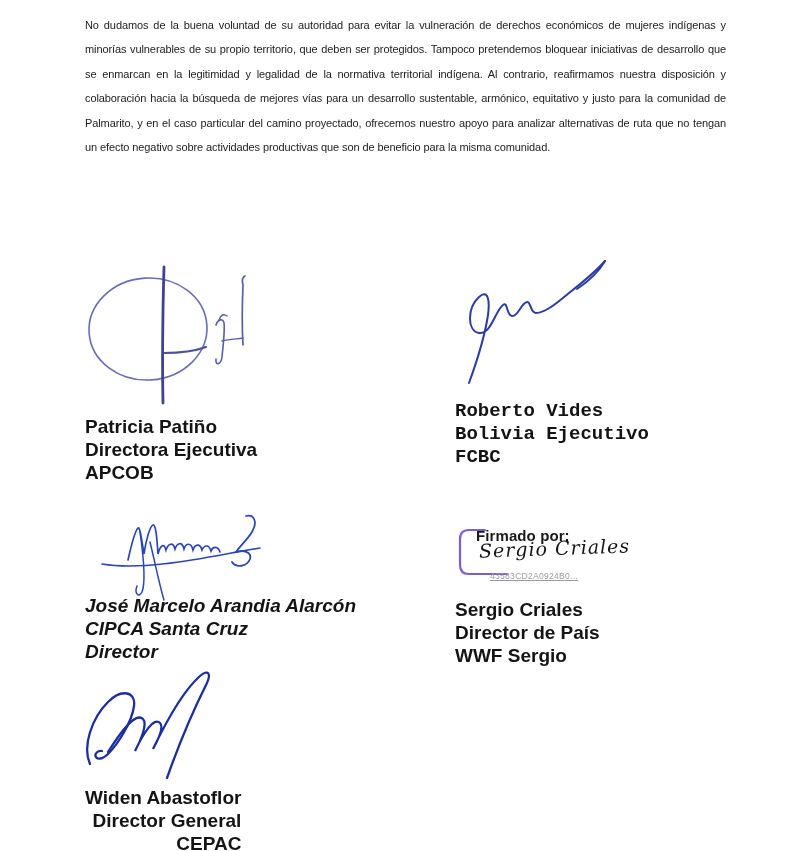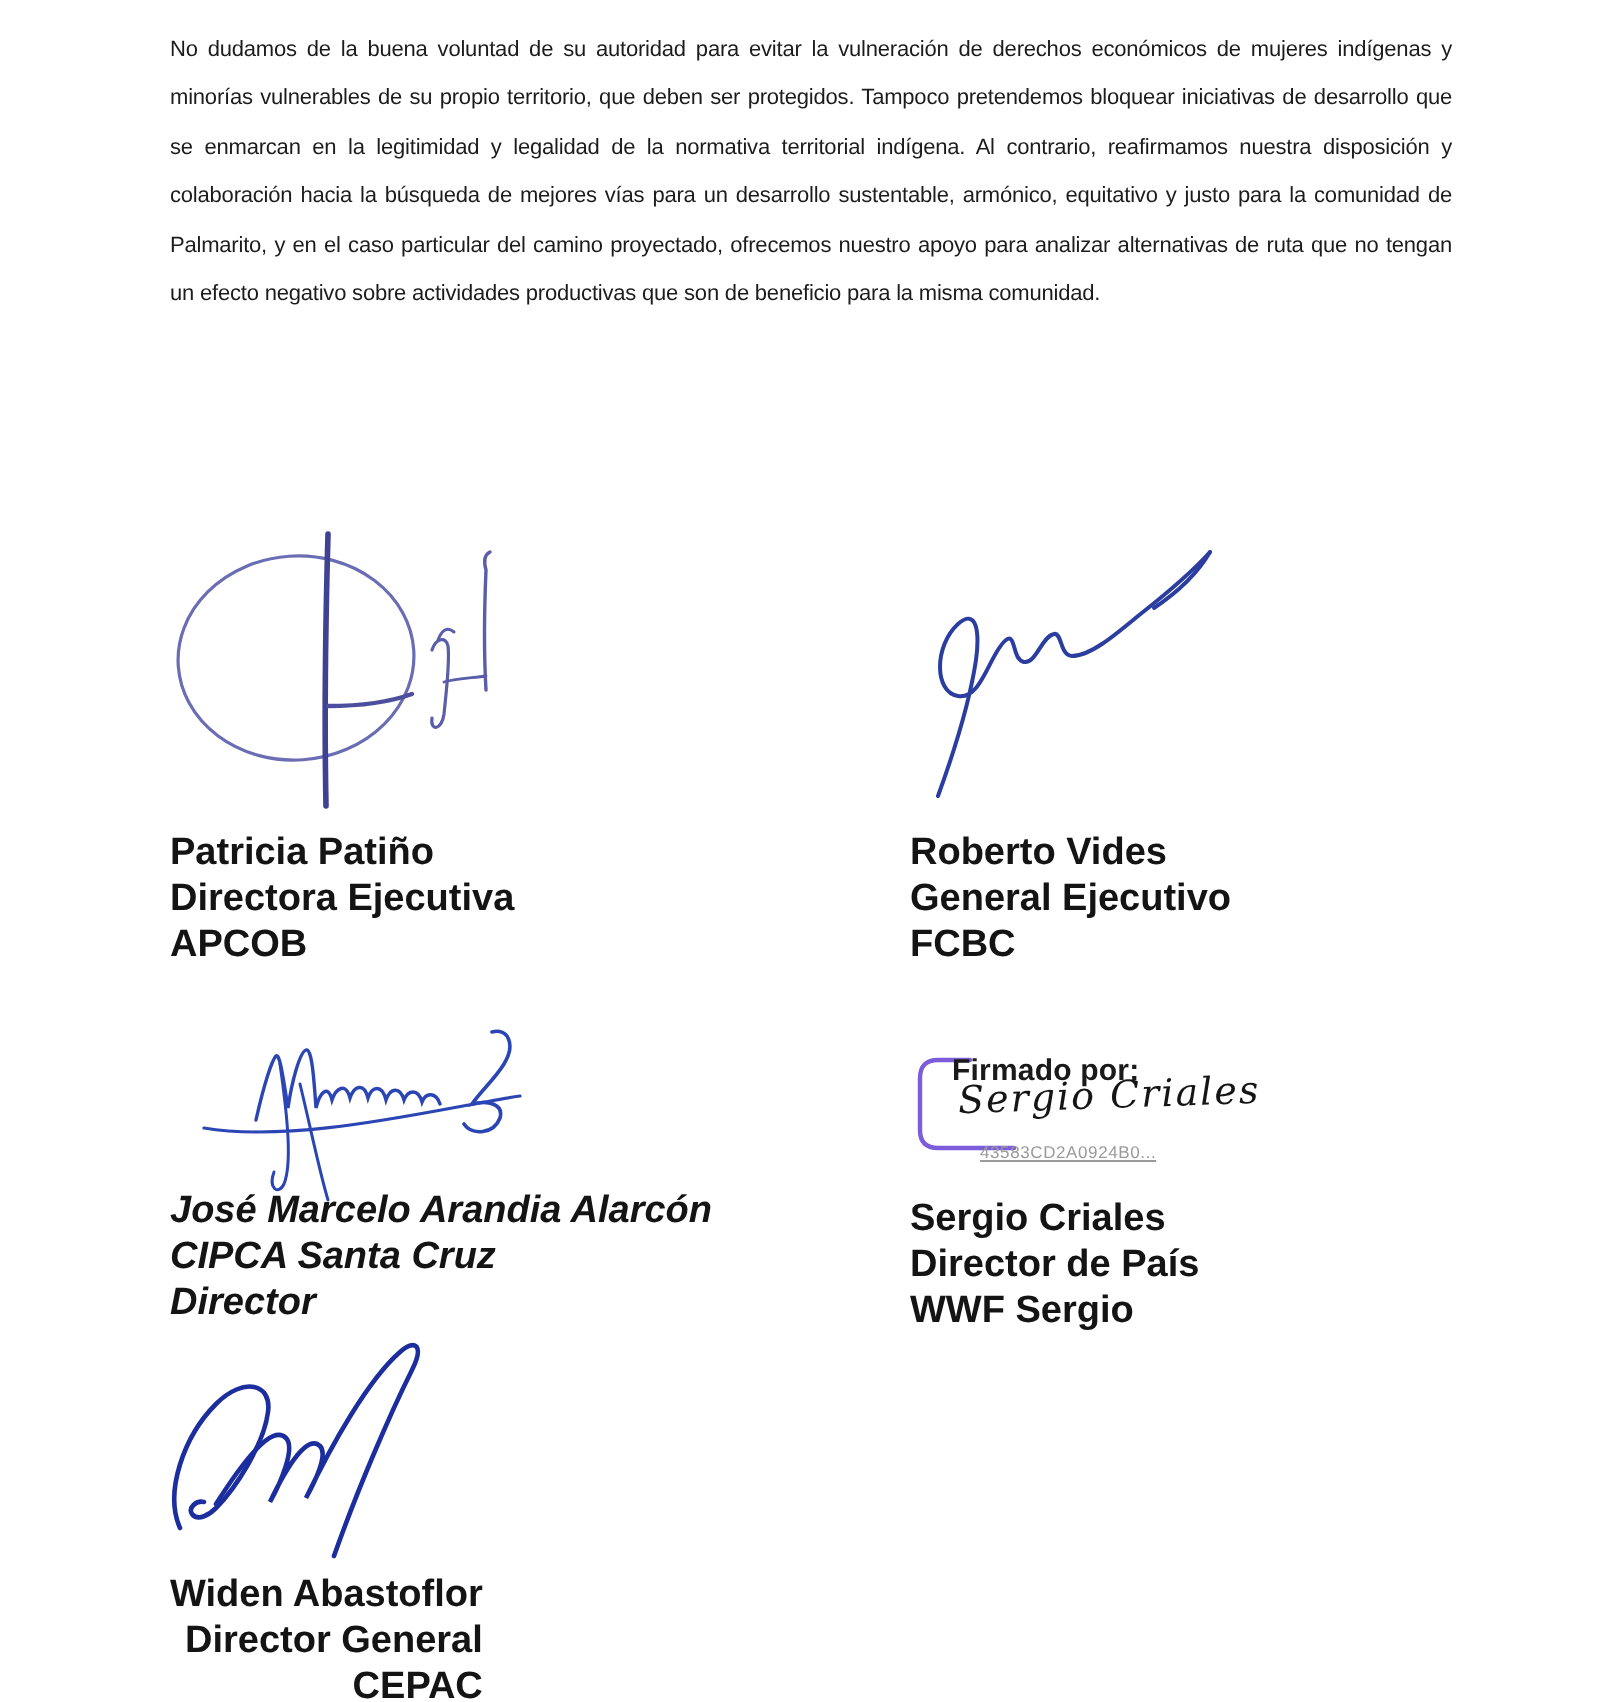--- a/index.html
+++ b/index.html
@@ -76,28 +76,28 @@
     <path d="M158,22 q-2,-7 2,-9 M158,22 C157,45 157,65 158,82" fill="none" stroke="#5a5da8" stroke-width="1.7" stroke-linecap="round"></path>
     <path d="M137,78 C144,76 152,76 158,75" fill="none" stroke="#5a5da8" stroke-width="1.4" stroke-linecap="round"></path>
   </svg>
   <div class="sig-textblock" style="top:152px;">
     <div>Patricia Patiño</div>
     <div>Directora Ejecutiva</div>
     <div>APCOB</div>
   </div>
 </div>
 
-<div class="sig-cell" style="left:455px;top:263px;width:354px;height:222px;">
+<div class="sig-cell" style="left:455px;top:248px;width:354px;height:222px;font-family:Liberation Mono, monospace;">
   <svg class="sig-art" width="165" height="140" viewBox="0 0 165 140" style="top:5px;">
     <path d="M14,130 C22,108 30,82 33,62 C35,47 33,36 24,44 C12,55 12,78 24,80 C36,82 40,58 48,52 C53,48 51,62 57,63 C63,64 66,50 72,49 C76,48 75,60 81,60 C90,60 102,50 114,40 C128,29 142,17 150,8" fill="none" stroke="#2c3da0" stroke-width="2" stroke-linecap="round"></path>
     <path d="M150,8 C143,20 131,30 122,36" fill="none" stroke="#2c3da0" stroke-width="2" stroke-linecap="round"></path>
   </svg>
   <div class="sig-textblock" style="top:152px;">
     <div>Roberto Vides</div>
-    <div>General Ejecutivo</div>
+    <div>Bolivia Ejecutivo</div>
     <div>FCBC</div>
   </div>
 </div>
 
 <div class="sig-cell" style="left:85px;top:512px;width:370px;height:155px;">
   <svg class="sig-art" width="180" height="92" viewBox="0 0 180 92" style="left:15px;">
     <path d="M2,52 C50,60 120,42 160,36" fill="none" stroke="#2b46b4" stroke-width="1.6" stroke-linecap="round"></path>
     <path d="M28,48 C32,30 36,18 38,16 C40,14 42,30 44,42 C46,28 50,14 53,13 C56,12 57,28 58,42 C60,34 64,30 66,38 C68,32 73,29 75,37 C77,31 82,29 84,37 C86,31 91,30 93,38 C95,32 100,31 102,38 C104,33 109,32 111,39 C113,34 118,34 120,40" fill="none" stroke="#2b46b4" stroke-width="1.7" stroke-linecap="round"></path>
     <path d="M40,20 C44,48 46,70 42,80 C39,86 34,82 37,74" fill="none" stroke="#2b46b4" stroke-width="1.5" stroke-linecap="round"></path>
     <path d="M50,30 C56,55 60,75 64,88" fill="none" stroke="#2b46b4" stroke-width="1.5" stroke-linecap="round"></path>

